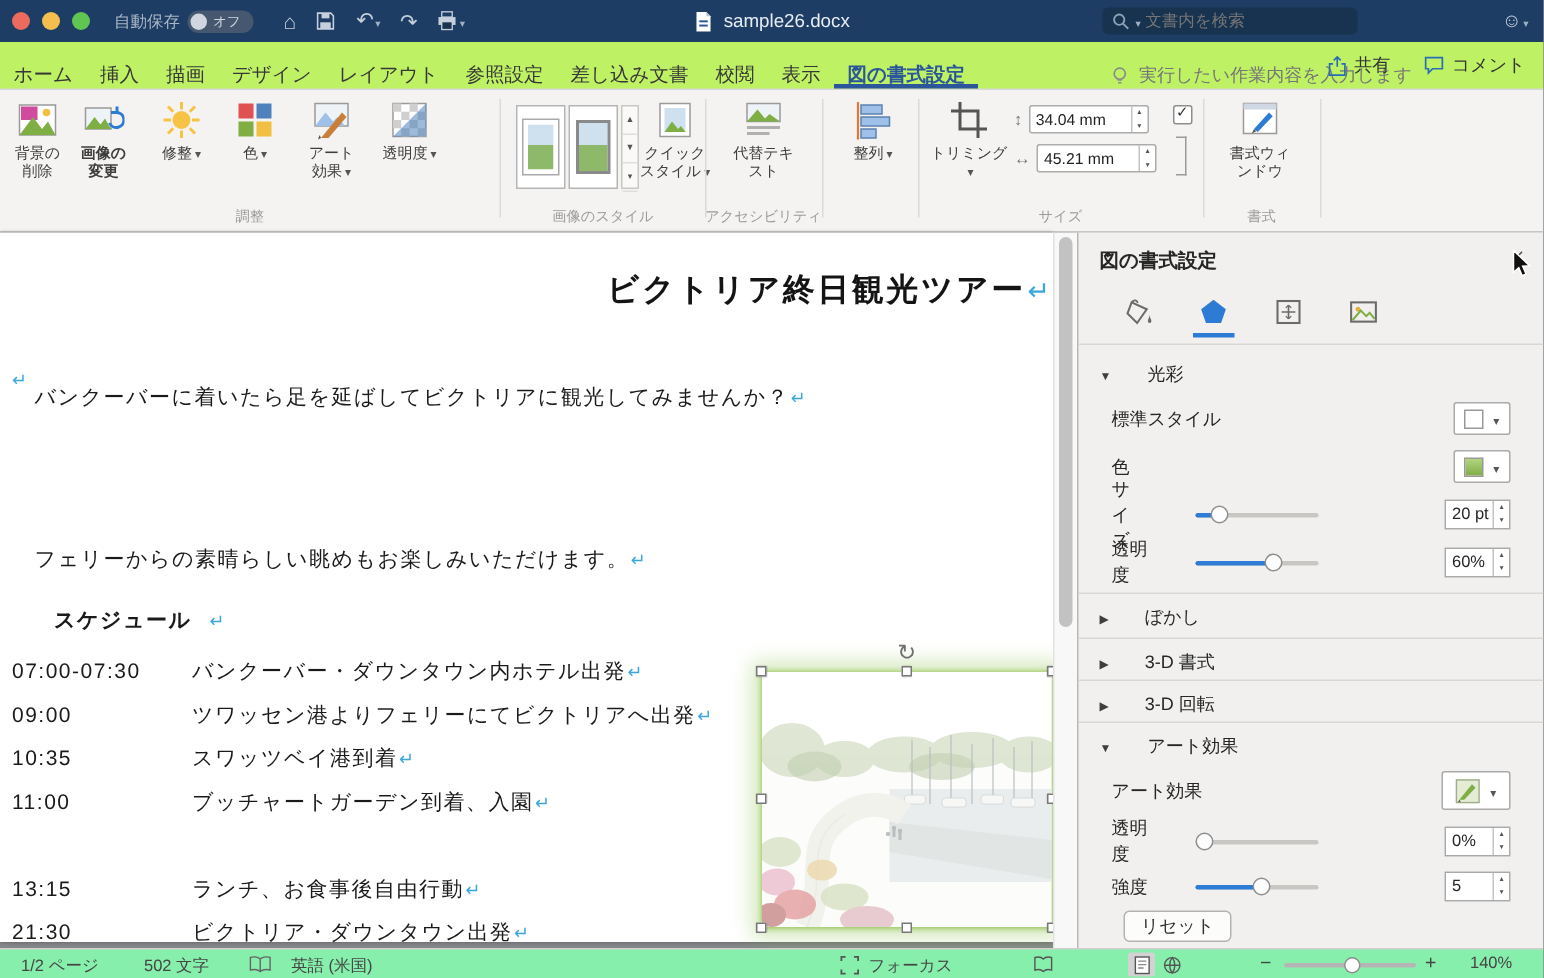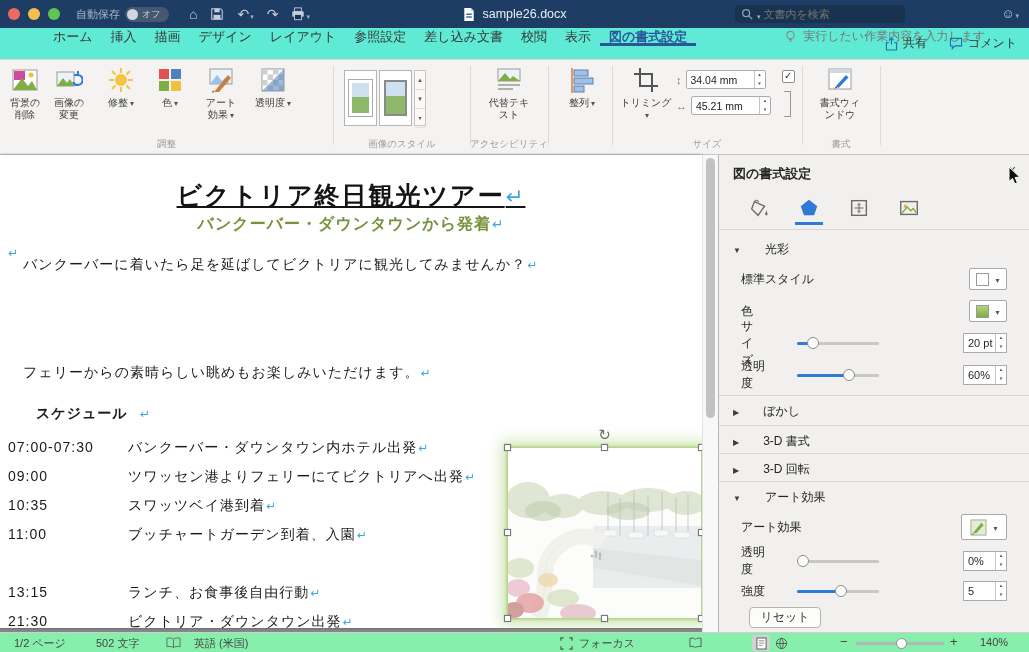--- a/index.html
+++ b/index.html
@@ -18,21 +18,21 @@
   .toggle-txt { color:#cfd6df; font-size:9px; margin-left:4px; }
   .tb-icons { display:flex; align-items:center; gap:13px; margin-left:20px; color:#c6d0dd; }
   .tb-glyph { font-size:14px; line-height:14px; color:#c6d0dd; }
   .chev-w::after { content:"▾"; font-size:7px; color:#9fb0c3; margin-left:1px; }
   .tb-center { position:absolute; left:300px; right:300px; top:0; height:28px; display:flex; align-items:center; justify-content:center; gap:6px; color:#e8edf4; font-size:12.5px; }
   .tb-search { position:absolute; right:124px; top:5px; width:170px; height:18px; background:#17334f; border-radius:4px; display:flex; align-items:center; padding:0 6px; gap:3px; }
   .tb-search input { flex:1; background:transparent; border:none; outline:none; color:#8da0b6; font-size:11px; font-family:inherit; }
   .tb-smiley { position:absolute; right:10px; top:6px; display:flex; align-items:center; color:#c6d0dd; font-size:13px; }
 
   
-  .tabbar { position:absolute; top:28px; left:0; right:0; height:32px; background:#5eead4; border-bottom:1px solid #d8d8d8; display:flex; align-items:flex-start; font-size:13px; color:#373737;padding-left:44px; }
+  .tabbar { position:absolute; top:28px; left:0; right:0; height:32px; background:#bef264; border-bottom:1px solid #d8d8d8; display:flex; align-items:flex-end; font-size:13px; color:#373737; }
   .tab { padding:0 9px; display:flex; align-items:center; }
   .tab.active { color:#2b579a; font-weight:bold; box-shadow:inset 0 -3px 0 #2b579a; }
   .tellme { display:flex; align-items:center; gap:6px; margin-left:88px; color:#767676; font-size:12px; }
   .tab-right { position:absolute; right:12px; top:0; height:31px; display:flex; align-items:center; gap:22px; font-size:12px; color:#333; }
   .tab-right .btn { display:flex; align-items:center; gap:5px; }
 
   
   .ribbon { position:absolute; top:60px; left:0; right:0; height:95px; background:#f4f3f1; border-bottom:1px solid #c6c6c6; }
   .gdiv { position:absolute; top:6px; bottom:9px; width:1px; background:#dcdad7; }
   .glabel { position:absolute; bottom:3px; text-align:center; font-size:9.5px; color:#9b9b9b; }
@@ -57,21 +57,21 @@
   .cb { position:absolute; width:13px; height:13px; background:#fff; border:1px solid #8e8e8e; border-radius:2px; }
   .cb::after { content:"✓"; font-size:10px; color:#333; position:absolute; left:1px; top:-1px; }
   .bracket { position:absolute; width:7px; height:26px; border:1px solid #9a9a9a; border-left:none; }
 
   
   .docarea { position:absolute; top:155px; left:0; width:718px; bottom:20px; background:#86888b; }
   .page { position:absolute; left:0; top:0; width:702px; height:473px; background:#fff; box-shadow:0 0 3px rgba(0,0,0,.35); }
   .vscroll { position:absolute; top:0; bottom:0; left:702px; width:16px; background:#f8f8f8; border-left:1px solid #e2e2e2; }
   .vthumb { position:absolute; left:3px; top:3px; width:9px; height:260px; background:#c2c2c2; border-radius:5px; }
   .pm { color:#3ba7dc; font-weight:normal; font-size:0.85em; margin-left:1px; }
-  .dtitle { position:absolute; top:24px; left:0; width:100%; text-align:center; font-size:25px; font-weight:bold; color:#141414; letter-spacing:2px;text-decoration:underline; }
+  .dtitle { position:absolute; top:24px; left:0; width:100%; text-align:right; font-size:21px; font-weight:bold; color:#141414; letter-spacing:2px; }
   .dsub { position:absolute; top:59px; left:0; width:100%; text-align:center; font-size:16px; font-weight:bold; color:#76923c; letter-spacing:1px; }
   .pline { position:absolute; left:8px; width:692px; font-size:14px; line-height:27px; letter-spacing:1px; color:#1a1a1a; }
   .indent { text-indent:15px; }
   .shead { font-weight:bold; font-size:14px; letter-spacing:1px; color:#1a1a1a; position:absolute; left:8px;margin-left:28px; }
   .srow { position:absolute; left:8px; font-size:14px; letter-spacing:1px; color:#1a1a1a; }
   .stime { display:inline-block; width:120px; }
   .pic { position:absolute; left:508px; top:293px; width:193px; height:170px;
          box-shadow:0 0 3px 1px rgba(146,195,83,.85), 0 0 13px 7px rgba(146,195,83,.40); background:#fcfcfa; }
   .hd { position:absolute; width:7px; height:7px; background:#fff; border:1px solid #787878; box-shadow:0 0 1px rgba(0,0,0,.35); }
   .rot { position:absolute; top:-22px; left:50%; transform:translateX(-50%); color:#6f6f6f; font-size:15px; }
@@ -217,21 +217,21 @@
     <span class="ic">
       <svg viewBox="0 0 28 28">
           <rect x="2" y="4" width="24" height="20" fill="#fff" stroke="#9a9a9a"></rect>
           <rect x="3" y="5" width="11" height="9" fill="#d24a9e"></rect>
           <path d="M2 24l9-12 6 8 4-5 5 9z" fill="#7fae45"></path>
           <circle cx="20" cy="9" r="2.5" fill="#f2c040"></circle>
         </svg>
     </span>
     <span class="lbl" style="width:36px;">背景の削除</span>
   </div>
-  <div class="rb" style="left:48px;width:42px;">
+  <div class="rb" style="left:48px;width:42px;font-weight:bold;">
     <span class="ic">
       <svg viewBox="0 0 28 28">
           <rect x="2" y="6" width="17" height="14" fill="#eef3f8" stroke="#9a9a9a"></rect>
           <path d="M2 20l6-8 4 5 3-4 4 7z" fill="#7fae45"></path>
           <path d="M23 9a5 5 0 1 1-5 7" fill="none" stroke="#2e7bd6" stroke-width="2"></path>
           <path d="M23 5v4h-4" fill="none" stroke="#2e7bd6" stroke-width="2"></path>
         </svg>
     </span>
     <span class="lbl" style="width:36px;">画像の変更</span>
   </div>
@@ -292,20 +292,30 @@
       <span class="mini-pic frame-w"></span>
     </div>
   <div class="thumb" style="left:379px;">
       <span class="mini-pic frame-d"></span>
     </div>
   <div class="gal-arrows">
     <span>▲</span>
     <span>▼</span>
     <span>▾</span>
   </div>
+  <div class="rb" style="left:426px;width:48px;">
+    <span class="ic">
+      <svg viewBox="0 0 28 28">
+          <rect x="4" y="3" width="20" height="22" fill="#fff" stroke="#9a9a9a"></rect>
+          <rect x="7" y="6" width="14" height="16" fill="#cfe0ef"></rect>
+          <path d="M7 22l5-7 4 5 2-2 3 4z" fill="#7fae45"></path>
+        </svg>
+    </span>
+    <span class="lbl" style="width:48px;"><span>クイックスタイル</span><span class="chev"></span></span>
+  </div>
   <div class="gdiv" style="left:470px;"></div>
   <div class="glabel" style="left:334px;width:136px;">画像のスタイル</div>
 
   <div class="rb" style="left:483px;width:52px;">
     <span class="ic">
       <svg viewBox="0 0 28 28">
           <rect x="3" y="3" width="22" height="12" fill="#eef3f8" stroke="#9a9a9a"></rect>
           <path d="M3 15l7-8 5 6 3-3 7 5z" fill="#7fae45"></path>
           <rect x="3" y="18" width="22" height="2" fill="#b0b0b0"></rect>
           <rect x="3" y="22" width="15" height="2" fill="#b0b0b0"></rect>
@@ -374,21 +384,20 @@
     </span>
     <span class="lbl" style="width:48px;">書式ウィンドウ</span>
   </div>
   <div class="gdiv" style="left:880px;"></div>
   <div class="glabel" style="left:802px;width:78px;">書式</div>
 </div>
 
 <div class="docarea">
   <div class="page">
     <div class="dtitle"><span>ビクトリア終日観光ツアー</span><span class="pm">↵</span></div>
-    <div class="dsub"><span>バンクーバー・ダウンタウンから発着</span><span class="pm">↵</span></div>
     <div class="pline" style="top:84px;"><span class="pm" style="margin-left:0;">↵</span></div>
     <div class="pline indent" style="top:96px;"><span>バンクーバーに着いたら足を延ばしてビクトリアに観光してみませんか？</span><span class="pm">↵</span></div>
     <div class="pline indent" style="top:204px;"><span>フェリーからの素晴らしい眺めもお楽しみいただけます。</span><span class="pm">↵</span></div>
     <div class="shead" style="top:250px;"><span>スケジュール</span><span class="pm" style="margin-left:12px;">↵</span></div>
 
     <div class="srow" style="top:284px;"><span class="stime">07:00-07:30</span><span>バンクーバー・ダウンタウン内ホテル出発</span><span class="pm">↵</span></div>
     <div class="srow" style="top:313px;"><span class="stime">09:00</span><span>ツワッセン港よりフェリーにてビクトリアへ出発</span><span class="pm">↵</span></div>
     <div class="srow" style="top:342px;"><span class="stime">10:35</span><span>スワッツベイ港到着</span><span class="pm">↵</span></div>
     <div class="srow" style="top:371px;"><span class="stime">11:00</span><span>ブッチャートガーデン到着、入園</span><span class="pm">↵</span></div>
     <div class="srow" style="top:429px;"><span class="stime">13:15</span><span>ランチ、お食事後自由行動</span><span class="pm">↵</span></div>

